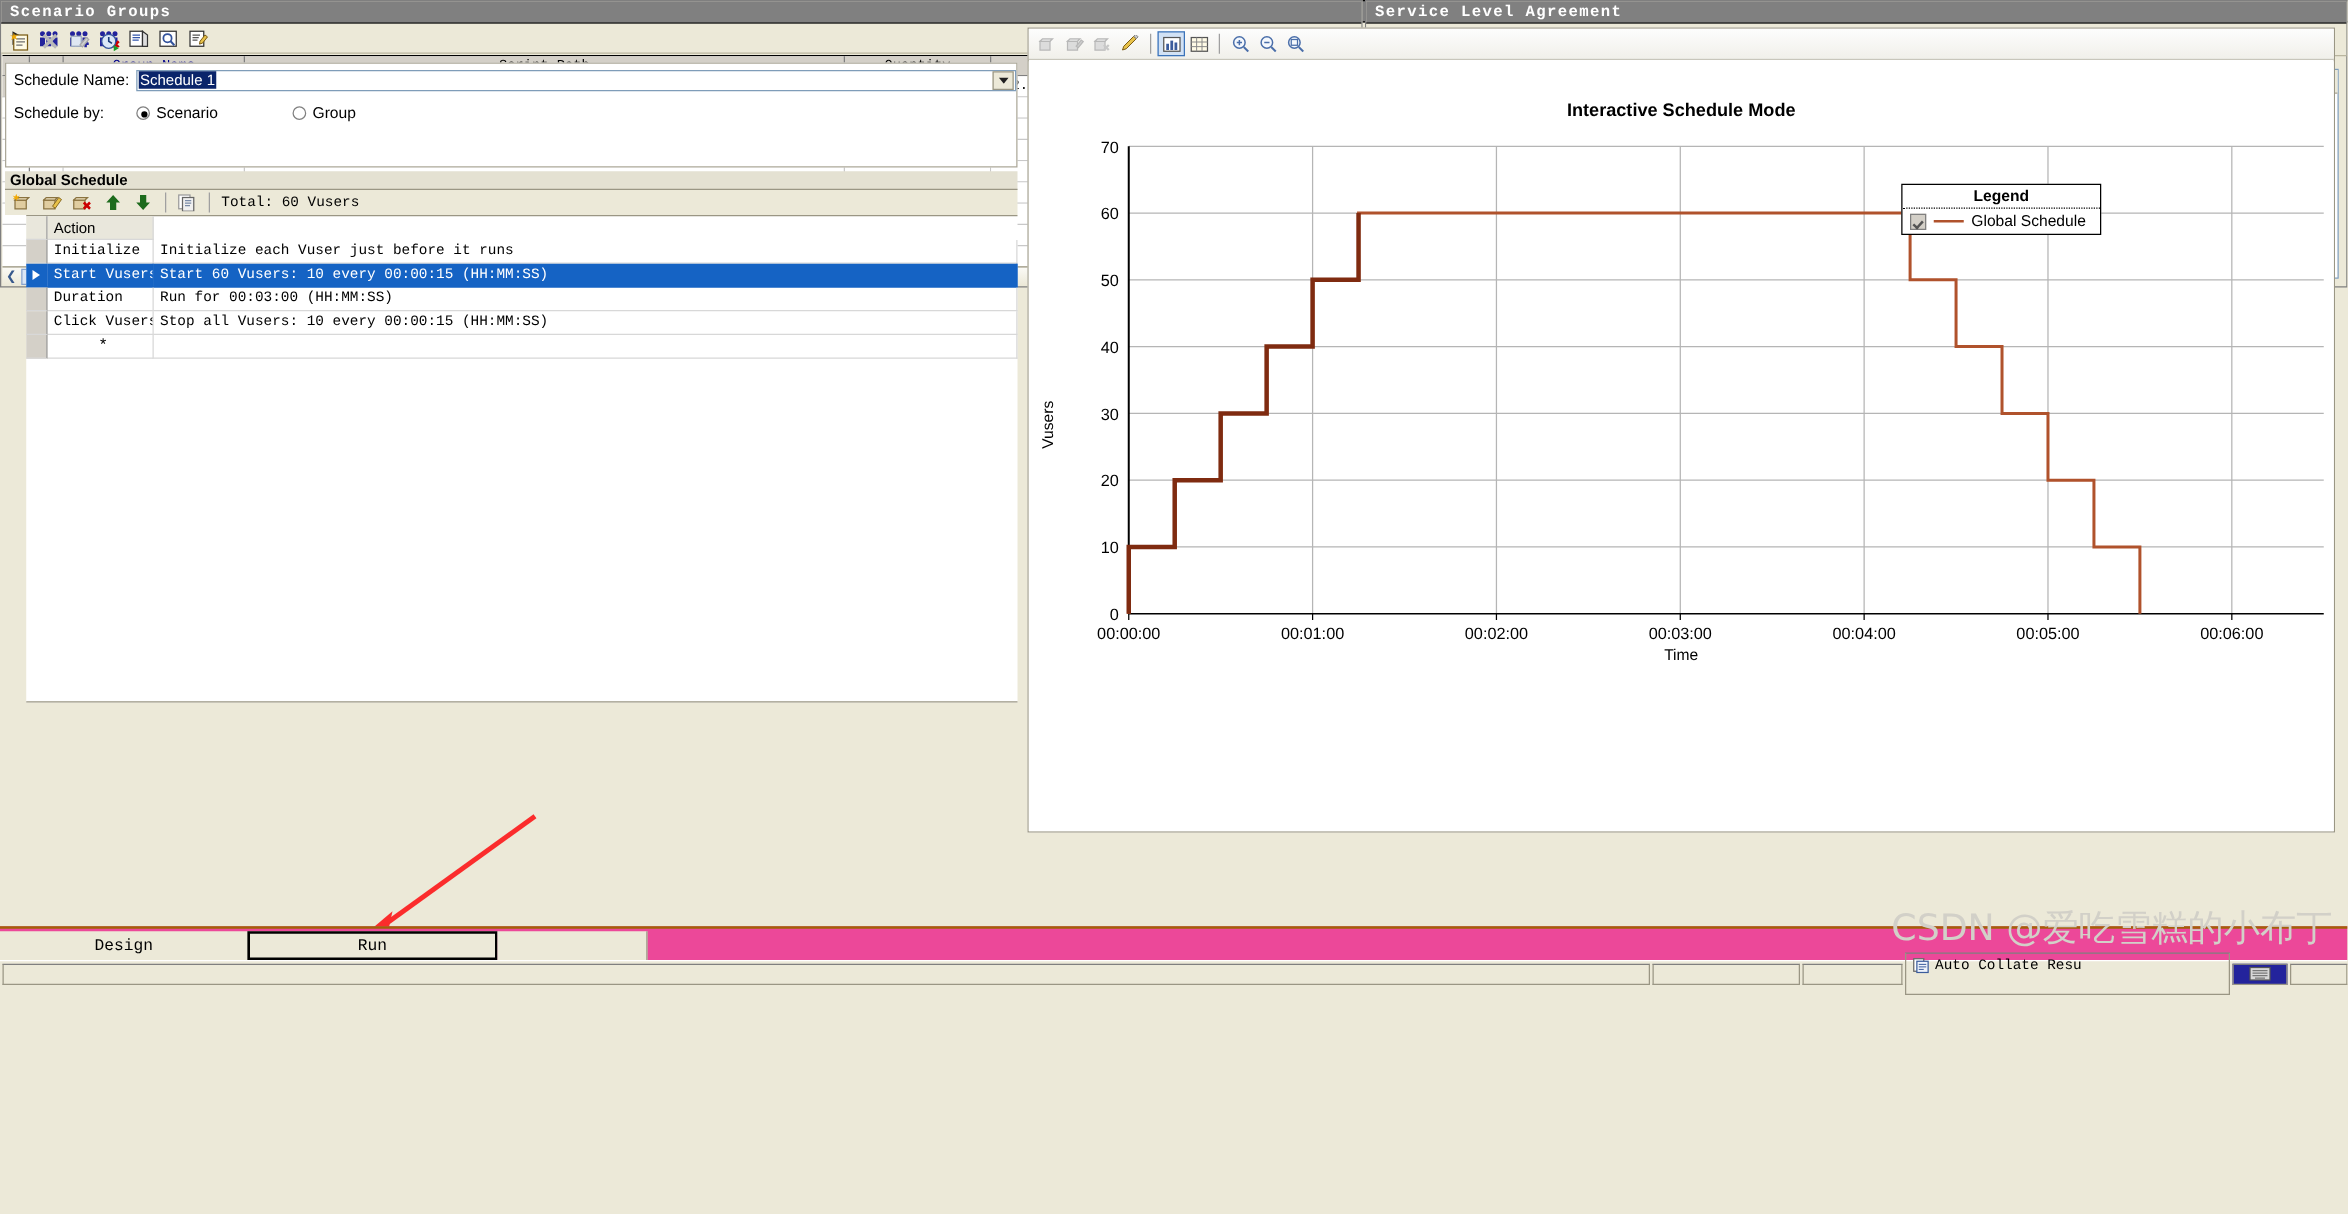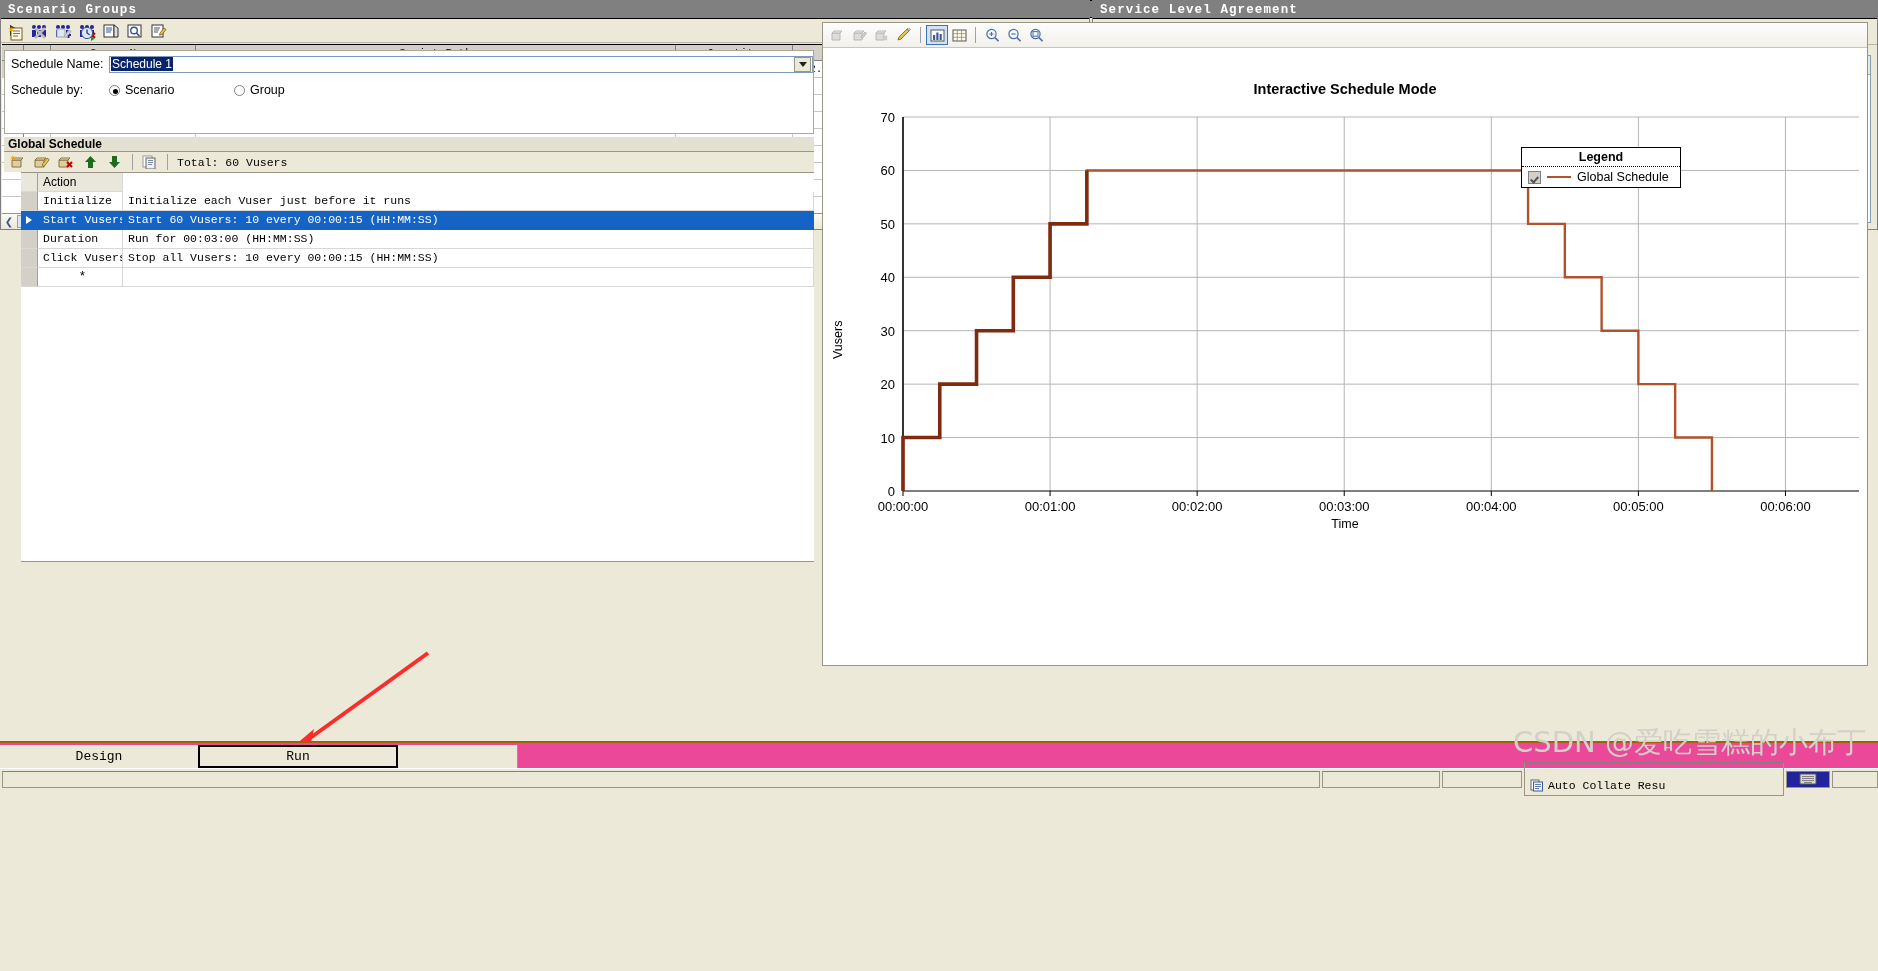--- a/index.html
+++ b/index.html
@@ -230,21 +230,21 @@
   .tab.active { left: 198px; width: 200px; border: 2px solid #000; background: #ece9d8; }
   .tab.blank { left: 398px; width: 120px; border-right: 1px solid #9a9684; }
   .statusbar {
     position: absolute; left: 0; bottom: 0; width: 1878px; height: 21px;
     background: #ece9d8; border-top: 1px solid #fff;
     display: flex; align-items: center;
   }
   .sb-cell { height: 17px; border: 1px solid #9a9684; border-top-color: #7f7f7f; margin: 1px 0 1px 2px; }
   .sb-text {
     font-family: "Liberation Mono", monospace; font-size: 11.5px;
-    display: flex; align-items: flex-start; gap: 4px; padding: 16px 5px;
+    display: flex; align-items: flex-end; gap: 4px; padding: 16px 5px;
   }
   .watermark {
     position: absolute; right: 12px; bottom: 26px;
     font-size: 29px; color: #d2d0c8; white-space: nowrap;
     font-family: "DejaVu Sans", sans-serif; pointer-events: none;
   }
   .arrow-annot { position: absolute; left: 280px; top: 645px; pointer-events: none; }
 </style>
 </head>
 <body>

